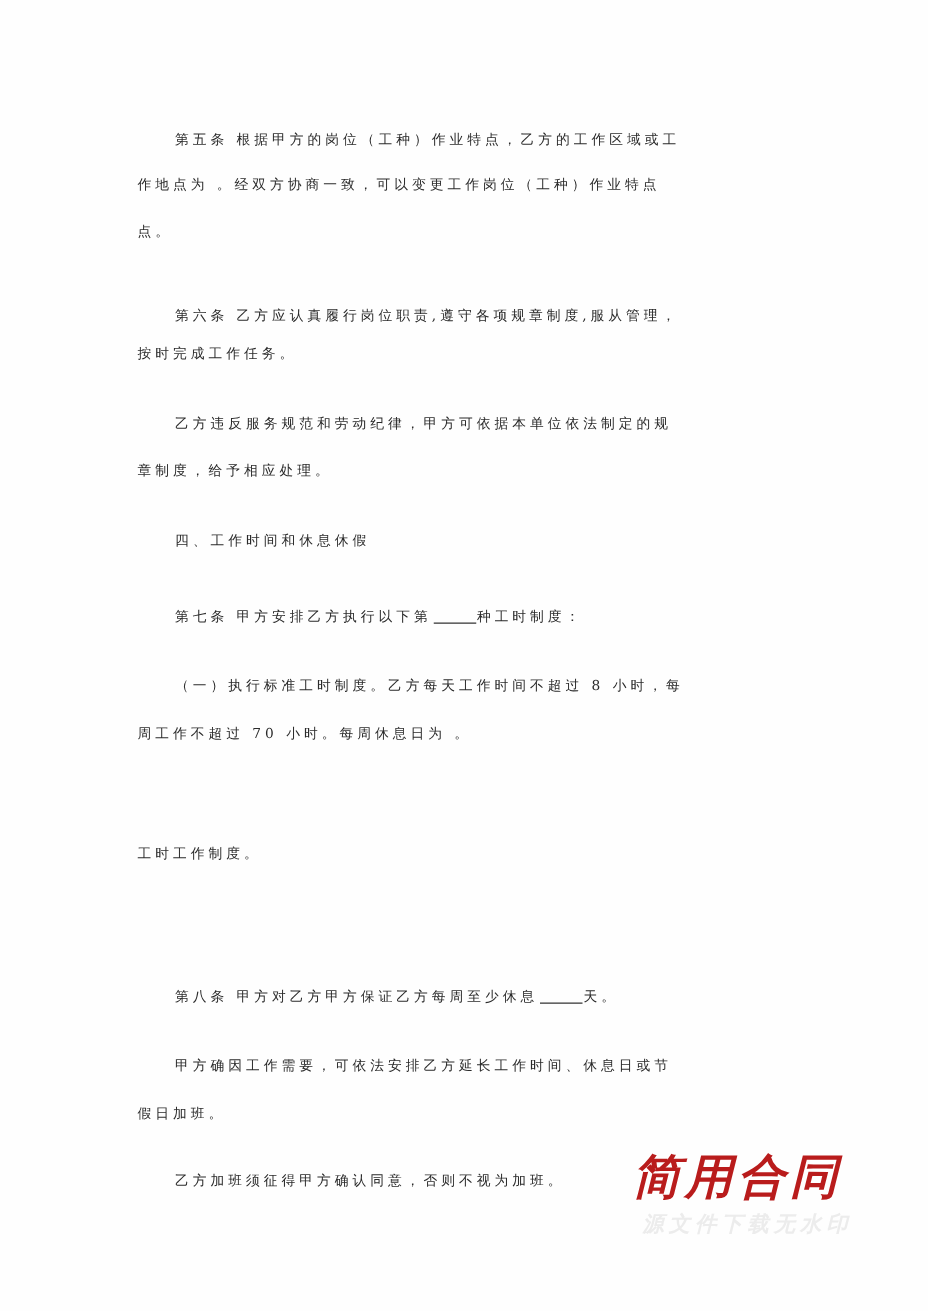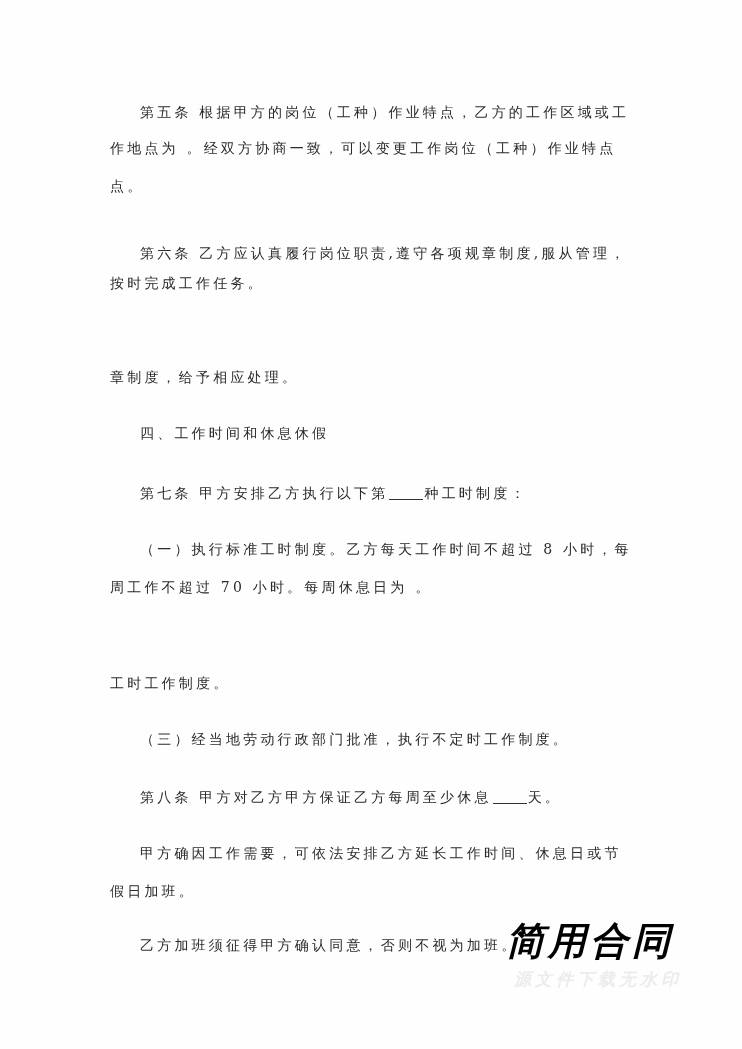--- a/index.html
+++ b/index.html
@@ -1,51 +1,51 @@
 <!DOCTYPE html>
 <html><head>
 <meta charset="utf-8">
 <style>
   html, body { margin: 0; padding: 0; background: #ffffff; }
   body { width: 742px; height: 1049px; position: relative; overflow: hidden;
          font-family: "DejaVu Serif", "Liberation Serif", serif; color: #2a2a2a; }
   .page { position: absolute; left: 0; top: 0; width: 742px; height: 1049px; background: #fefefe; }
-  .line { position: absolute; left: 110px; font-size: 14px; letter-spacing: 3.2px; white-space: nowrap; line-height: 22px; }
+  .line { position: absolute; left: 110px; font-size: 11px; letter-spacing: 3.2px; white-space: nowrap; line-height: 22px; }
   .indent { left: 140px; }
   .blank { display: inline-block; width: 34px; border-bottom: 1.5px solid #333; height: 16px; vertical-align: -2px; margin: 0 1px; }
-  .wm { position: absolute; font-family: "DejaVu Sans", "Liberation Sans", sans-serif; font-style: italic; font-weight: bold; color: #000000; white-space: nowrap; }
+  .wm { position: absolute; font-family: "DejaVu Sans", "Liberation Sans", sans-serif; font-style: italic; font-weight: bold; color: #b91c1c; white-space: nowrap; }
   .wm-main { left: 506px; top: 916px; font-size: 38px; letter-spacing: 4px; }
   .wm-sub { left: 514px; top: 968px; font-size: 17px; letter-spacing: 4px; color: #ececec; }
 </style>
 </head>
 <body>
 
 <div class="page">
 
   <div class="line indent" style="top:101px">第五条 根据甲方的岗位（工种）作业特点，乙方的工作区域或工</div>
   <div class="line" style="top:137px">作地点为 。经双方协商一致，可以变更工作岗位（工种）作业特点</div>
   <div class="line" style="top:175px">点。</div>
 
   <div class="line indent" style="top:242px">第六条 乙方应认真履行岗位职责,遵守各项规章制度,服从管理，</div>
   <div class="line" style="top:272px">按时完成工作任务。</div>
 
+  <div class="line indent" style="top:328px">乙方违反服务规范和劳动纪律，甲方可依据本单位依法制定的规</div>
   <div class="line" style="top:366px">章制度，给予相应处理。</div>
 
   <div class="line indent" style="top:422px">四、工作时间和休息休假</div>
 
   <div class="line indent" style="top:482px">
     <span>第七条 甲方安排乙方执行以下第</span><span class="blank"></span><span>种工时制度：</span>
   </div>
 
   <div class="line indent" style="top:538px">（一）执行标准工时制度。乙方每天工作时间不超过 8 小时，每</div>
   <div class="line" style="top:576px">周工作不超过 70 小时。每周休息日为 。</div>
 
   <div class="line" style="top:672px">工时工作制度。</div>
 
-  <div class="line indent" style="top:728px">（三）经当地劳动行政部门批准，执行不定时工作制度。</div>
 
   <div class="line indent" style="top:842px">甲方确因工作需要，可依法安排乙方延长工作时间、休息日或节</div>
 
   <div class="line indent" style="top:786px">
     <span>第八条 甲方对乙方甲方保证乙方每周至少休息</span><span class="blank"></span><span>天。</span>
   </div>
   <div class="line" style="top:880px">假日加班。</div>
 
   <div class="line indent" style="top:934px">乙方加班须征得甲方确认同意，否则不视为加班。</div>
 

